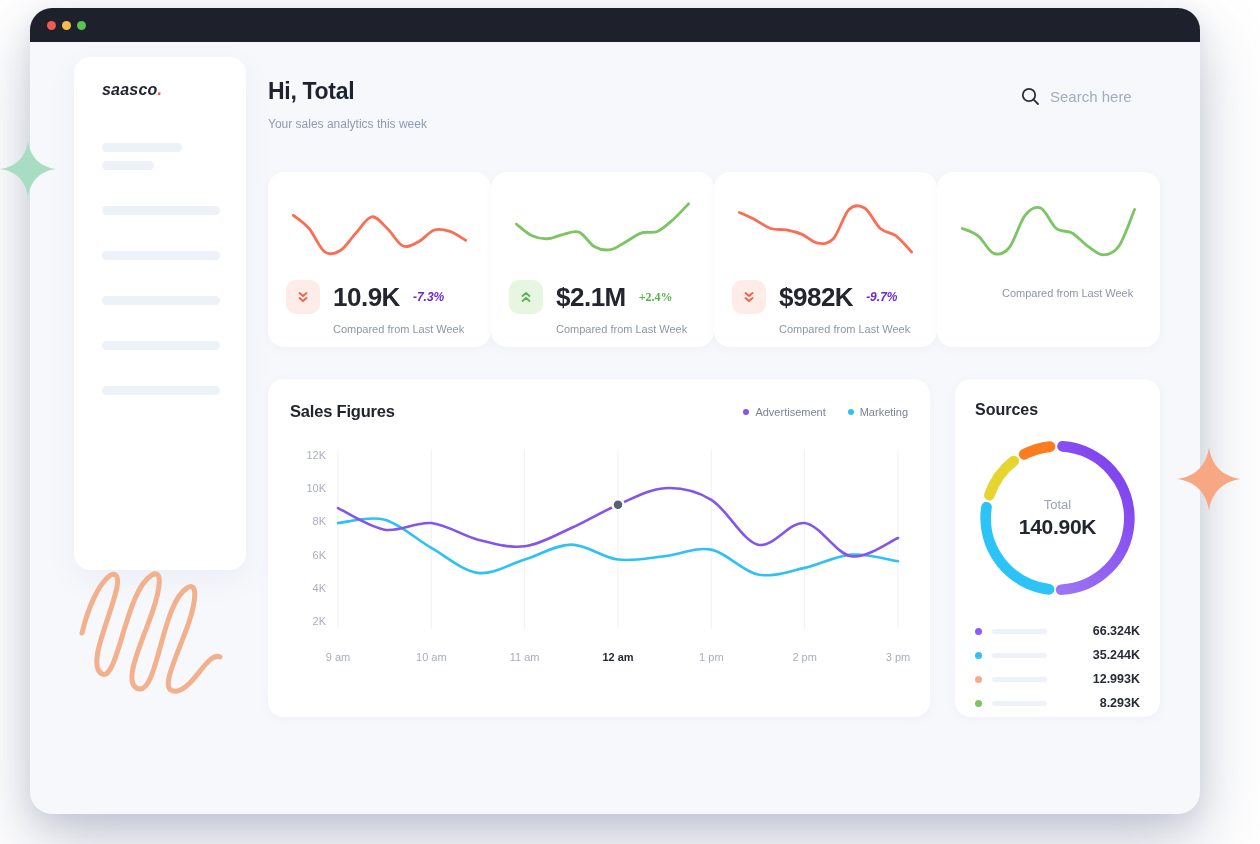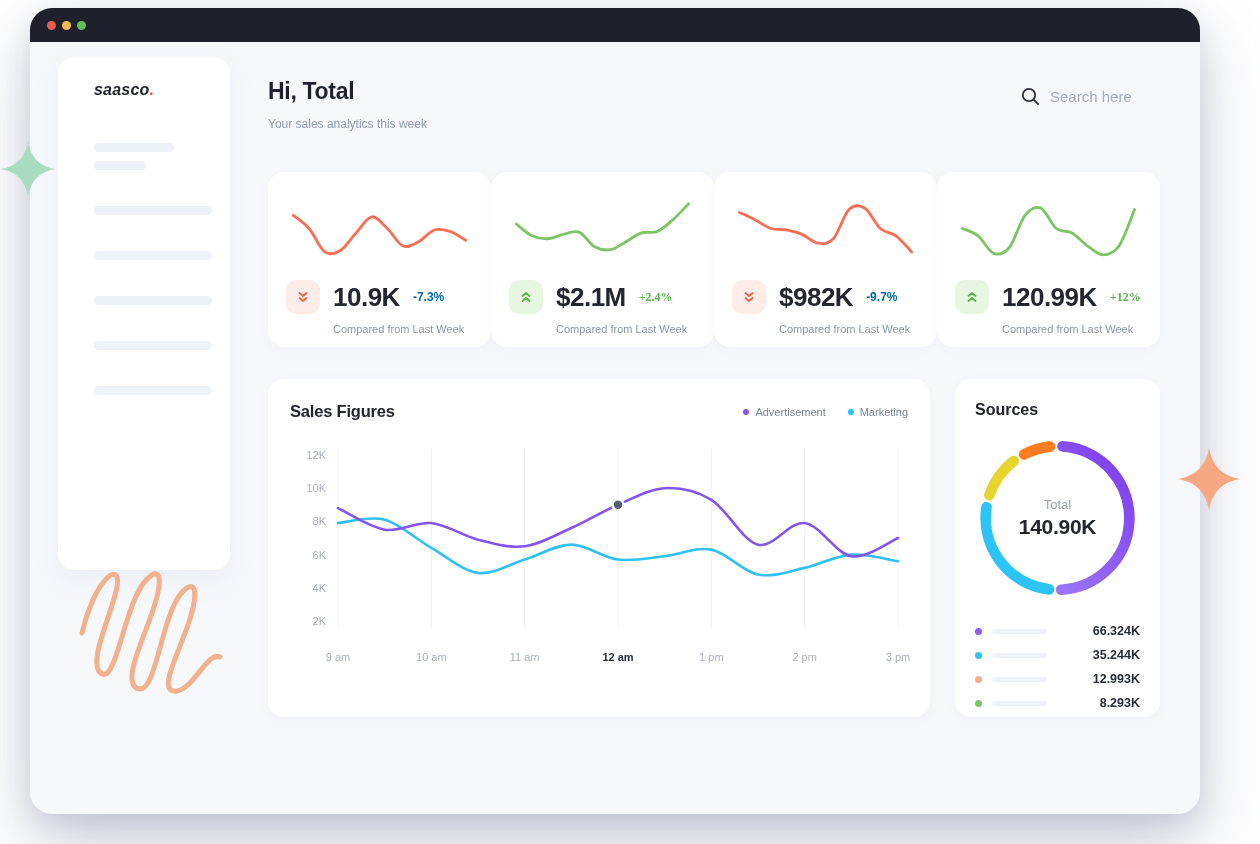--- a/index.html
+++ b/index.html
@@ -9,22 +9,22 @@
   
   .window { position:absolute; left:30px; top:8px; width:1170px; height:806px;
             border-radius:22px; background:#f6f8fc;
             box-shadow:0 30px 70px rgba(96,106,140,.32), 0 8px 24px rgba(96,106,140,.16); }
   .titlebar { height:34px; background:#1e212b; border-radius:22px 22px 0 0;
               display:flex; align-items:center; padding-left:17px; gap:6px; }
   .tdot { width:9px; height:9px; border-radius:50%; }
   .content { position:relative; height:772px; }
 
   
-  .sidebar { position:absolute; left:28px; top:15px; width:172px; height:513px;
-             background:#ffffff; border-radius:16px; padding:24px 36px;
+  .sidebar { position:absolute; left:44px; top:15px; width:172px; height:513px;
+             background:#ffffff; border-radius:16px; padding:24px 28px;
              box-shadow:0 10px 28px rgba(120,130,160,.08); }
   .logo { font-size:16px; font-weight:800; font-style:italic; color:#21242e; letter-spacing:.2px; }
   .logo .dot { color:#f14d45; }
   .skel { background:#edf1f8; border-radius:5px; height:9px; }
   .skel-s1 { width:80px; margin-top:44px; }
   .skel-s2 { width:52px; margin-top:9px; }
   .skel-l { width:118px; margin-top:36px; }
 
   
   .main { position:absolute; left:238px; top:0; width:892px; }
@@ -43,21 +43,21 @@
   .stat-card { height:175px; padding:14px 18px 0; position:relative; }
   .stat-card svg.spark { width:100%; height:92px; display:block; }
   .stat-row { display:flex; align-items:center; gap:13px; margin-top:2px; }
   .badge { width:34px; height:34px; border-radius:10px; flex:0 0 auto;
            display:flex; align-items:center; justify-content:center; }
   .badge.down { background:#fdece8; color:#f3604a; }
   .badge.up   { background:#e6f6e1; color:#58b34a; }
   .badge.up svg { transform:rotate(180deg); }
   .stat-value { font-size:26px; font-weight:800; color:#23262f; letter-spacing:-.5px; }
   .stat-delta { font-size:12px; font-weight:700; }
-  .stat-delta.down { color:#0369a1; }
+  .stat-delta.down { color:#6d28d9;font-style:italic; }
   .stat-delta.up { color:#57b14a;font-family:Liberation Serif, serif; }
   .stat-note { font-size:11px; color:#8c95a8; margin:9px 0 0 47px; }
 
   
   .bottom { display:flex; gap:25px; margin-top:32px; }
   .sales-card { width:662px; height:338px; padding:23px 22px; }
   .sales-head { display:flex; justify-content:space-between; align-items:center; }
   .sales-title { font-size:16.5px; font-weight:800; color:#22252f; letter-spacing:-.2px; }
   .legend { display:flex; gap:22px; align-items:center; }
   .legend-item { display:flex; align-items:center; gap:6px; font-size:11px; color:#7a8396; }
@@ -169,30 +169,20 @@
             <span class="stat-value">$982K</span>
             <span class="stat-delta down">-9.7%</span>
           </div>
           <div class="stat-note">Compared from Last Week</div>
         </div>
 
         <div class="card stat-card">
           <svg class="spark" viewBox="0 0 158 78">
               <path d="M6,36.04C8.212121212121213,37.07333333333333,14.848484848484848,38.72666666666667,19.272727272727273,42.24C23.6969696969697,45.75333333333334,28.12121212121212,55.46666666666667,32.54545454545455,57.120000000000005C36.96969696969697,58.77333333333334,41.3939393939394,57.53333333333333,45.81818181818182,52.16C50.24242424242424,46.78666666666666,54.66666666666667,30.46,59.09090909090909,24.880000000000003C63.515151515151516,19.300000000000004,67.93939393939395,16.82,72.36363636363637,18.68C76.7878787878788,20.54,81.21212121212122,32.526666666666664,85.63636363636364,36.04C90.06060606060606,39.553333333333335,94.48484848484848,37.28,98.9090909090909,39.76C103.33333333333333,42.239999999999995,107.75757575757576,47.82,112.18181818181819,50.92C116.60606060606061,54.02,121.03030303030305,58.36,125.45454545454547,58.36C129.8787878787879,58.36,134.3030303030303,57.32666666666667,138.72727272727275,50.92C143.15151515151518,44.513333333333335,149.78787878787878,25.08666666666667,152,19.92" fill="none" stroke="#7cc464" stroke-width="2.4" stroke-linecap="round"></path>
             </svg>
-          <div class="stat-row">
-            <span class="badge up">
-              <svg width="14" height="14" viewBox="0 0 14 14" fill="none" stroke="currentColor" stroke-width="1.8" stroke-linecap="round" stroke-linejoin="round">
-                <path d="M3.5 3 L7 6 L10.5 3"></path>
-                  <path d="M3.5 8 L7 11 L10.5 8"></path>
-                </svg>
-            </span>
-            <span class="stat-value">120.99K</span>
-            <span class="stat-delta up">+12%</span>
-          </div>
           <div class="stat-note">Compared from Last Week</div>
         </div>
       </div>
 
       <div class="bottom">
         <div class="card sales-card">
           <div class="sales-head">
             <div class="sales-title">Sales Figures</div>
             <div class="legend">
               <div class="legend-item">

